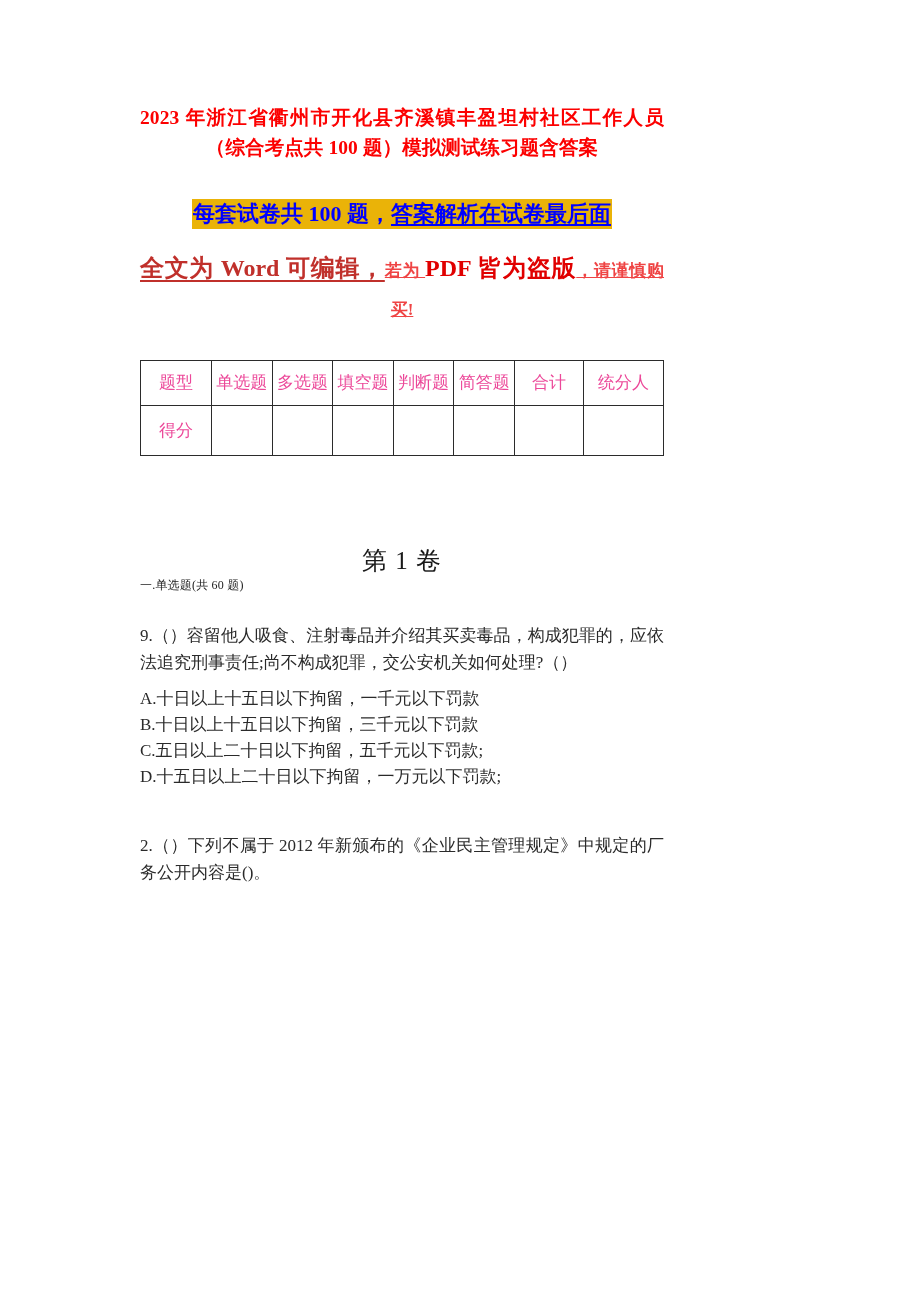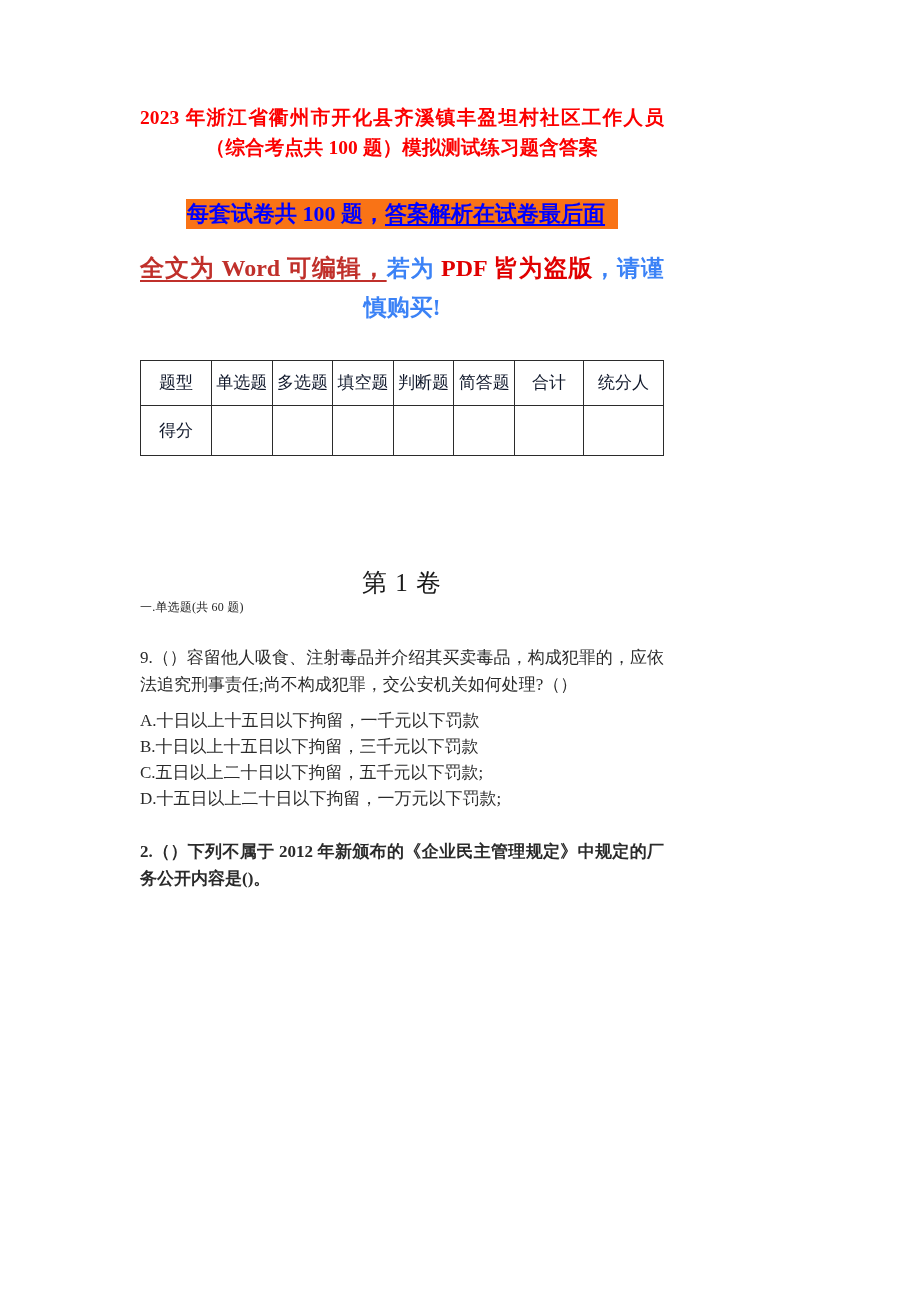--- a/index.html
+++ b/index.html
@@ -55,22 +55,22 @@
   }
 
   .meta-line-2 {
     margin-top: 20px;
     font-size: 22px;
     font-weight: bold;
     line-height: 1.35;
     color: #0000ff;
   }
   .meta-line-2 .hl {
-    background: #f97316;
-    padding: 2px 13px 3px 1px;
+    background: #eab308;
+    padding: 2px 1px 3px 1px;
   }
   .meta-line-2 .ul {
     text-decoration: underline;
     text-underline-offset: 3px;
   }
 
   .meta-line-3 {
     margin-top: 20px;
     font-size: 24px;
     font-weight: bold;
@@ -81,54 +81,55 @@
   }
   .meta-line-3 .red-ul {
     color: #c0302b;
     text-decoration: underline;
     text-underline-offset: 4px;
   }
   .meta-line-3 .red {
     color: #e00000;
   }
   .meta-line-3 .dark {
-    color: #3b82f6;
-    font-size: 23px;
+    color: #ef4444;
+    font-size: 17px;
+    text-decoration: underline;
   }
 
   
   .score-table-wrap {
     margin-top: 33px;
     display: flex;
     justify-content: center;
   }
   table.score-table {
     border-collapse: collapse;
     width: 592px;
     table-layout: fixed;
   }
   table.score-table td {
     border: 1px solid #2b2b2b;
     height: 42px;
     text-align: center;
     vertical-align: middle;
     font-size: 17px;
-    color: #0f172a;
+    color: #ec4899;
     font-family: "Liberation Serif", "DejaVu Serif", serif;
   }
   table.score-table tr.row-score td {
     height: 47px;
   }
   table.score-table td.col-0 { width: 68px; }
   table.score-table td.col-6 { width: 66px; }
   table.score-table td.col-7 { width: 77px; }
 
   
   .volume-heading {
-    margin-top: 110px;
+    margin-top: 88px;
     text-align: center;
     font-size: 25px;
     color: #1a1a1a;
     letter-spacing: 1px;
   }
 
   
   .section-heading {
     font-size: 12px;
     color: #1a1a1a;
@@ -147,22 +148,21 @@
   }
   .options {
     margin-top: 9px;
   }
   .option {
     font-size: 17px;
     line-height: 1.53;
     color: #2a2a2a;
   }
   .q2 {
-    margin-top: 26px;
-    font-weight: bold;
+    margin-top: 42px;
   }
 </style>
 </head>
 <body>
 
 <div class="page">
 
   <h1 class="doc-title">2023 年浙江省衢州市开化县齐溪镇丰盈坦村社区工作人员（综合考点共 100 题）模拟测试练习题含答案</h1>
 
   <div class="meta-block">

